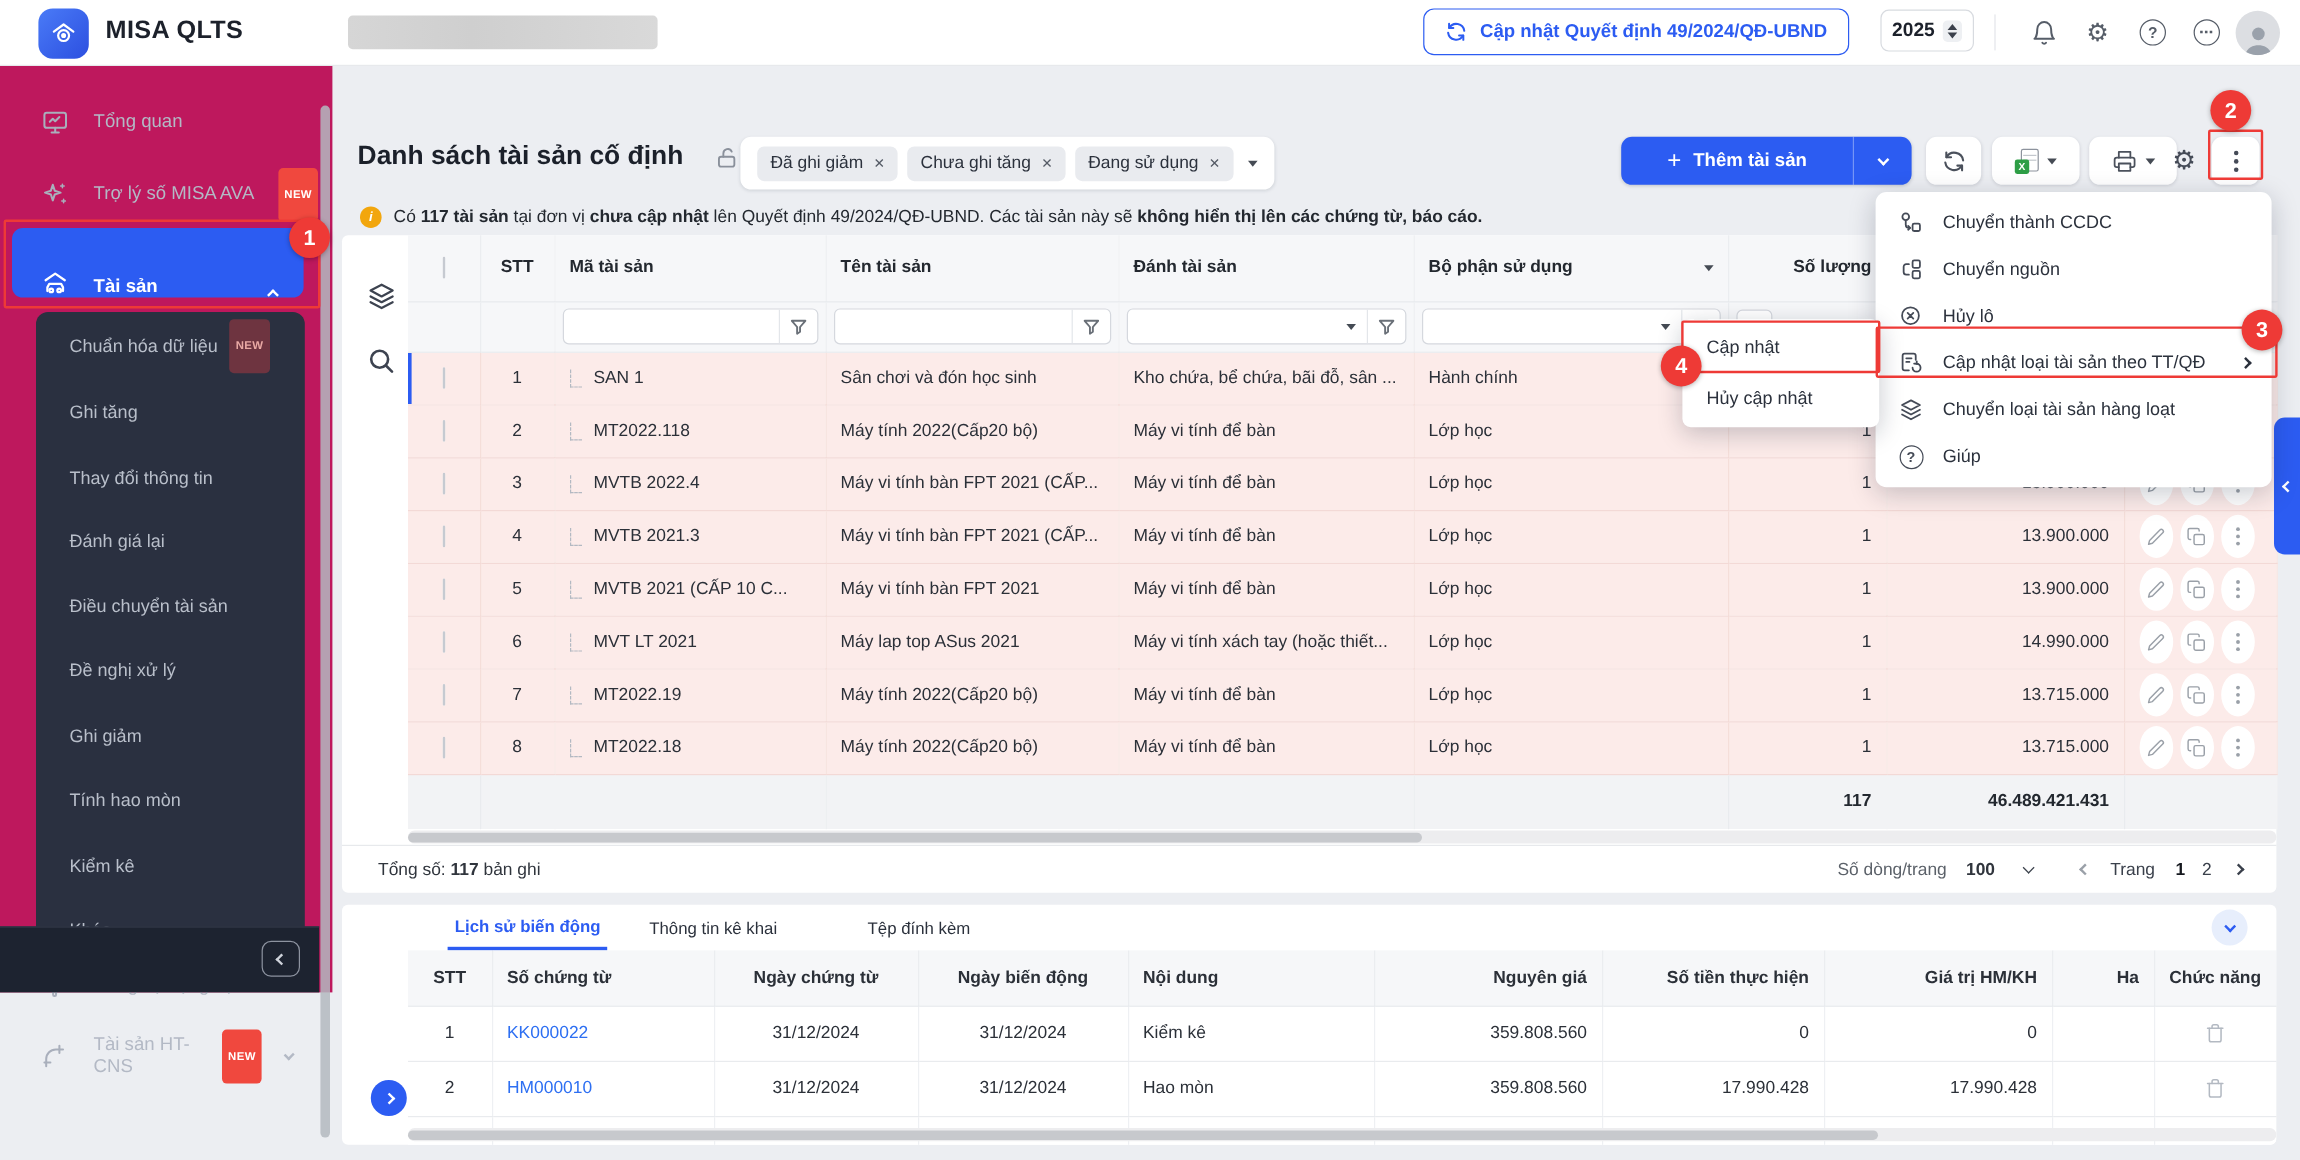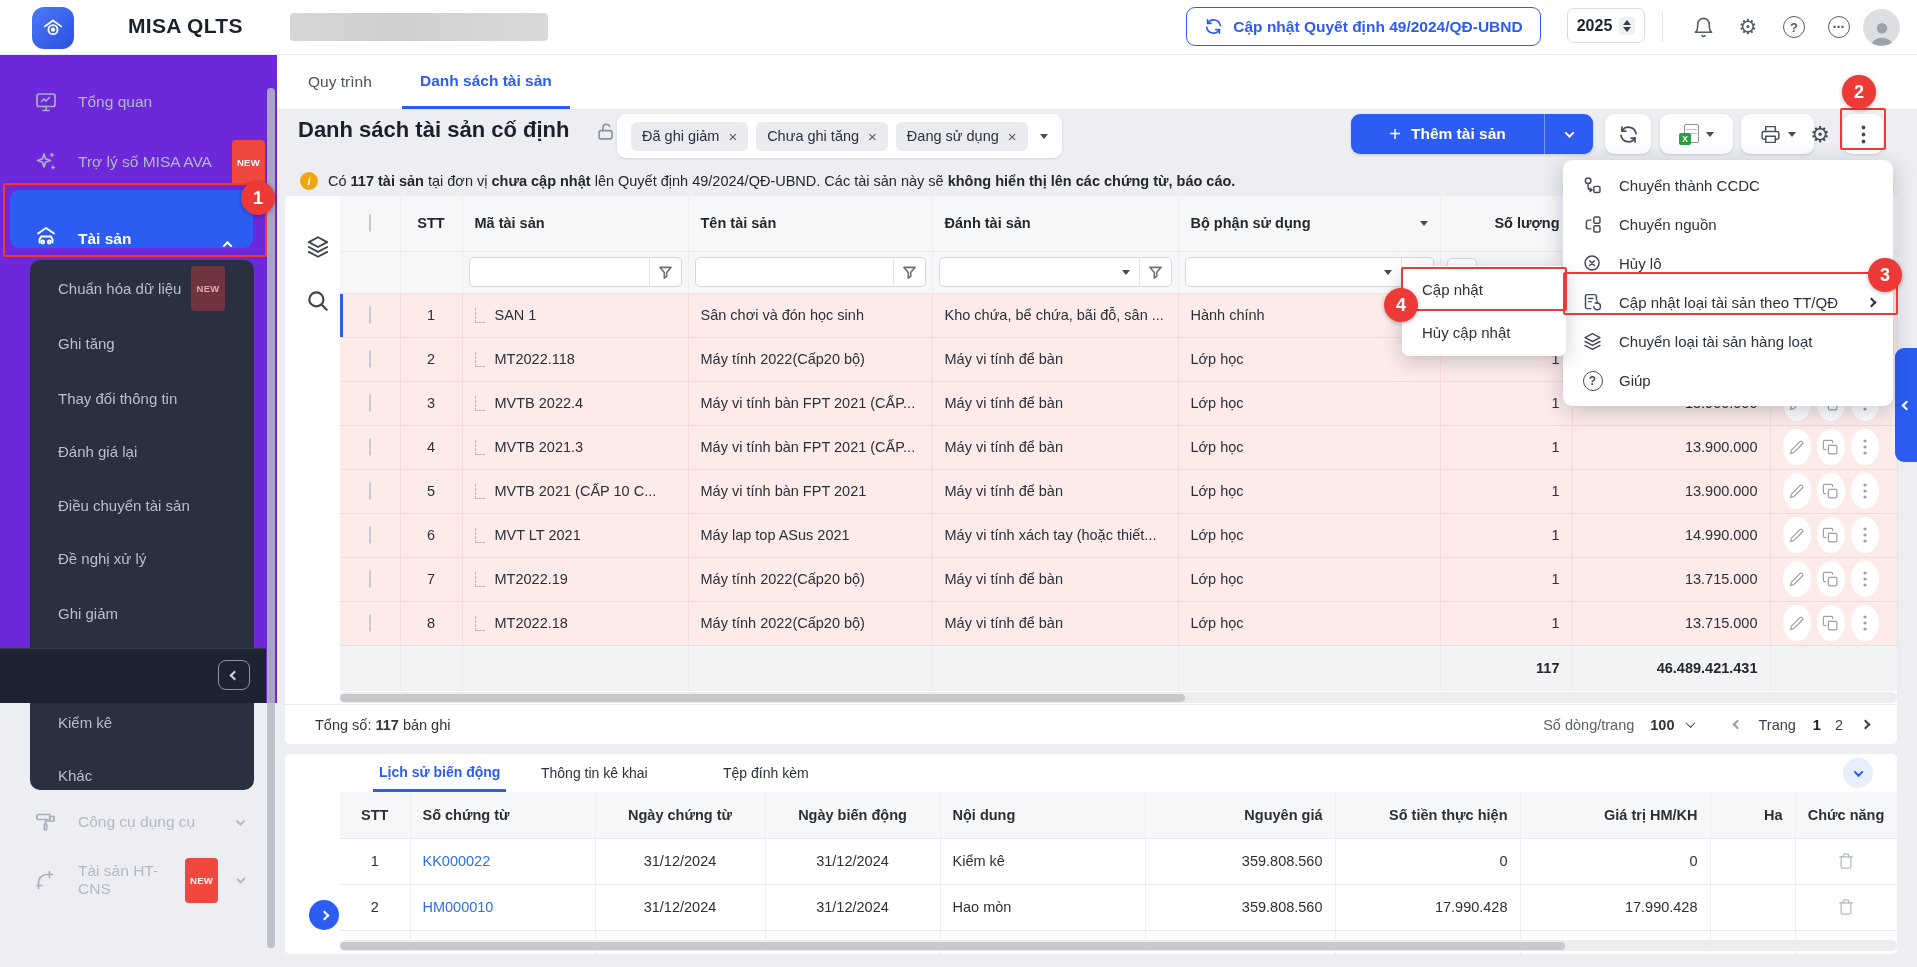--- a/index.html
+++ b/index.html
@@ -5,34 +5,34 @@
   * { margin:0; padding:0; box-sizing:border-box; }
   html,body { width:1917px; height:967px; }
   body { font-family:"Liberation Sans","DejaVu Sans",sans-serif; background:#eceef2; position:relative; overflow:hidden; color:#2a2f38; }
   .abs { position:absolute; }
   .flex { display:flex; align-items:center; }
   svg.ic { stroke:currentColor; fill:none; stroke-width:1.7; stroke-linecap:round; stroke-linejoin:round; display:block; }
 
   
   .header { position:absolute; left:0; top:0; width:1917px; height:55px; background:#fff; border-bottom:1px solid #e7e9ec; z-index:20; }
   .logo-sq { position:absolute; left:32px; top:7px; width:42px; height:42px; border-radius:12px; background:linear-gradient(135deg,#4a7bf7,#2c4fe0); display:flex; align-items:center; justify-content:center; }
-  .app-title { position:absolute; left:88px; top:14px; font-size:21px; font-weight:bold; color:#1c212b; letter-spacing:.3px;margin-left:40px; }
+  .app-title { position:absolute; left:88px; top:14px; font-size:21px; font-weight:bold; color:#1c212b; letter-spacing:.3px; }
   .redacted { position:absolute; left:290px; top:13px; width:258px; height:28px; border-radius:4px; background:linear-gradient(90deg,#d6d6d6,#cfcfcf 40%,#d9d9d9); }
   .upd-btn { position:absolute; left:1186px; top:7px; width:355px; height:39px; border:1.6px solid #2c5cf2; border-radius:9px; background:#fff; color:#2c5cf2; display:flex; align-items:center; justify-content:center; gap:10px; font-size:15.5px; font-weight:bold; }
   .year-box { position:absolute; left:1567px; top:8px; width:78px; height:35px; border:1px solid #d8dbe0; border-radius:7px; background:#fff; display:flex; align-items:center; justify-content:center; gap:7px; font-size:16px; font-weight:bold; color:#1c212b; }
   .stepper { display:flex; flex-direction:column; gap:2px; background:#eef0f3; border-radius:4px; padding:3px 4px; }
   .tri-up { width:0; height:0; border-left:4px solid transparent; border-right:4px solid transparent; border-bottom:5px solid #3a404b; }
   .tri-dn { width:0; height:0; border-left:4px solid transparent; border-right:4px solid transparent; border-top:5px solid #3a404b; }
   .hdr-div { position:absolute; left:1662px; top:12px; width:1px; height:30px; background:#e3e5e9; }
   .hdr-ic { position:absolute; top:14px; width:26px; height:26px; color:#565d68; display:flex; align-items:center; justify-content:center; }
   .circle-q { width:22px; height:22px; border:1.7px solid #565d68; border-radius:50%; font-size:13px; font-weight:bold; display:flex; align-items:center; justify-content:center; color:#565d68; }
   .avatar { position:absolute; left:1863px; top:9px; width:37px; height:37px; border-radius:50%; background:#dcdee2; display:flex; align-items:flex-end; justify-content:center; overflow:hidden; }
 
   
-  .sidebar { position:absolute; left:0; top:55px; width:277px; height:648px; background:#6d28d9; z-index:10; }
+  .sidebar { position:absolute; left:0; top:55px; width:277px; height:772px; background:#be185d; z-index:10; }
   .sb-scroll { position:absolute; right:2px; top:33px; width:8px; height:860px; background:#b4b8bf; border-radius:4px; opacity:.85; }
   .s-item { position:absolute; left:0; width:266px; height:46px; display:flex; align-items:center; gap:20px; padding-left:34px; color:#b3b9c5; font-size:15.5px; cursor:pointer; }
   .s-item .s-ic { width:24px; height:24px; color:#a9afbc; flex:0 0 auto; }
   .s-active { left:10px; width:243px; border-radius:9px; background:#2c5cf2; color:#fff; font-weight:bold; padding-left:24px; }
   .s-active .s-ic { color:#fff; }
   .badge-new { background:#f0483e; color:#fff; font-size:9.5px; font-weight:bold; padding:17px 5px; border-radius:4px; letter-spacing:.3px; }
   .badge-new.dim { background:#6e3440; color:#e9a9a4; }
   .s-sub { position:absolute; left:30px; top:150px; width:224px; height:530px; background:#2a3040; border-radius:10px; }
   .s-sub-item { position:absolute; left:28px; height:30px; display:flex; align-items:center; gap:10px; color:#b9bfca; font-size:15px; cursor:pointer; white-space:nowrap; }
   .s-foot { position:absolute; left:0; bottom:0; width:266px; height:55px; border-top:1px solid #343b49; background:#1d2330; }
@@ -251,28 +251,20 @@
       </div>
   </div>
   <div class="sb-scroll"></div>
 
   <div class="ann-box" style="left:3px;top:128px;width:264px;height:74px"></div>
   <div class="ann-badge" style="left:241px;top:126px">1</div>
 </div>
 
 <div class="content">
 
-  <div class="tabbar">
-    <div class="tab" style="left:13px;padding:0 18px">
-        <span>Quy trình</span>
-      </div>
-    <div class="tab active" style="left:125px;padding:0 18px">
-        <span>Danh sách tài sản</span>
-      </div>
-  </div>
 
   <div class="page-title">Danh sách tài sản cố định</div>
   <div class="lock-ic">
     <svg class="ic" width="22" height="22" viewBox="0 0 24 24">
         <rect x="4.5" y="10.5" width="14" height="9" rx="2"></rect>
         <path d="M8.5 10.5V7.5a4 4 0 0 1 7.6-1.7"></path>
       </svg>
   </div>
 
   <div class="chips-wrap">
@@ -713,21 +705,21 @@
 
     <div class="hscroll" style="left:55px;top:496px;width:1557px">
       <div class="hthumb" style="left:0;width:845px"></div>
     </div>
 
     <div class="pfoot">
       <span style="margin-left:30px">
         <span>Tổng số:</span> <b>117</b> <span>bản ghi</span>
       </span>
       <span style="margin-left:auto;color:#5b6169">Số dòng/trang</span>
-      <span class="flex" style="gap:12px;margin-left:16px">
+      <span class="flex" style="gap:24px;margin-left:16px">
         <b>100</b>
           <span class="chev down" style="border-width:1.6px;color:#3a404b"></span>
       </span>
       <span class="chev left" style="margin-left:40px;color:#9aa0a8"></span>
       <span style="margin-left:18px;color:#3a404b">Trang</span>
       <span class="pg-num on" style="margin-left:10px">1</span>
       <span class="pg-num">2</span>
       <span class="chev right" style="margin-left:12px;margin-right:28px;color:#3a404b"></span>
     </div>
   </div>

